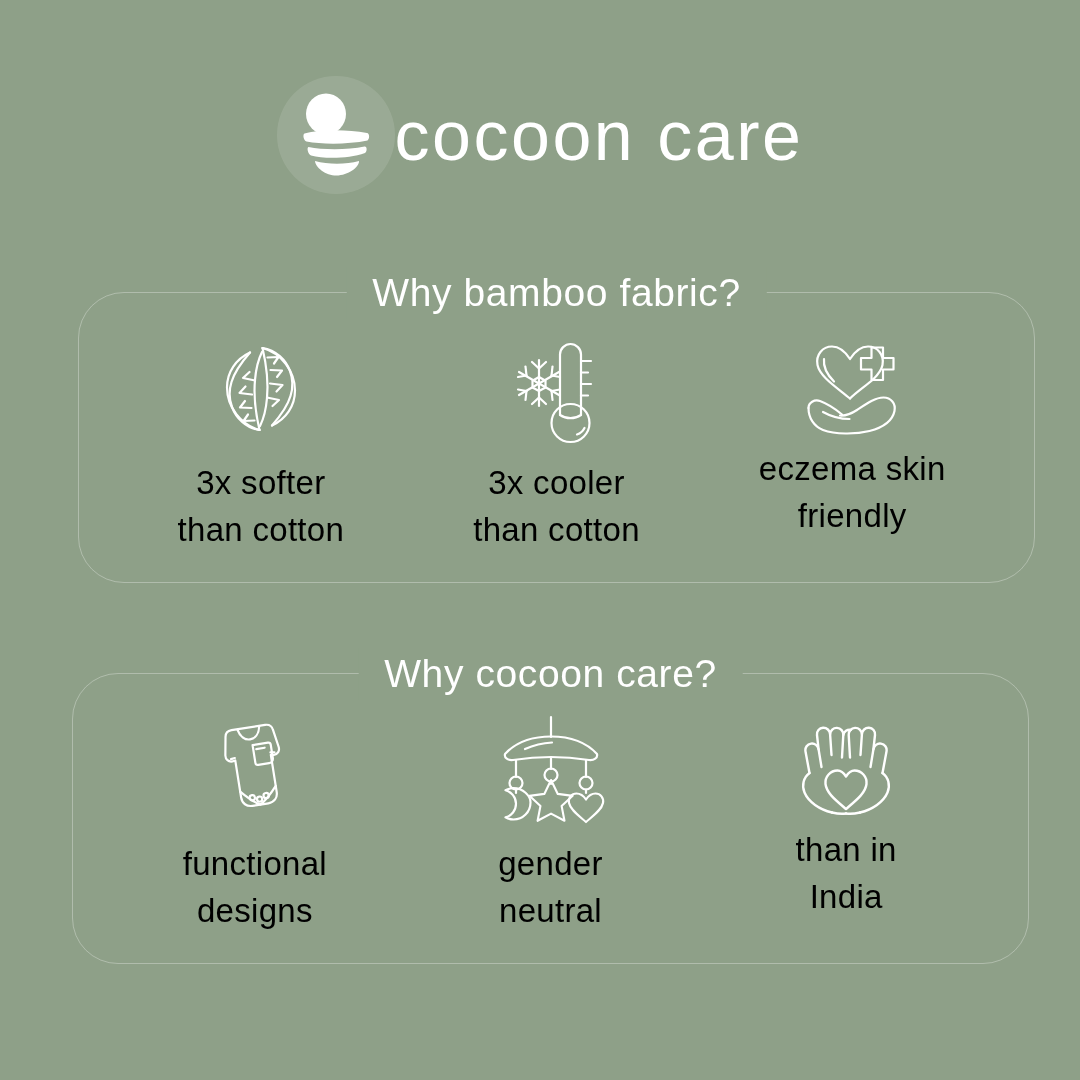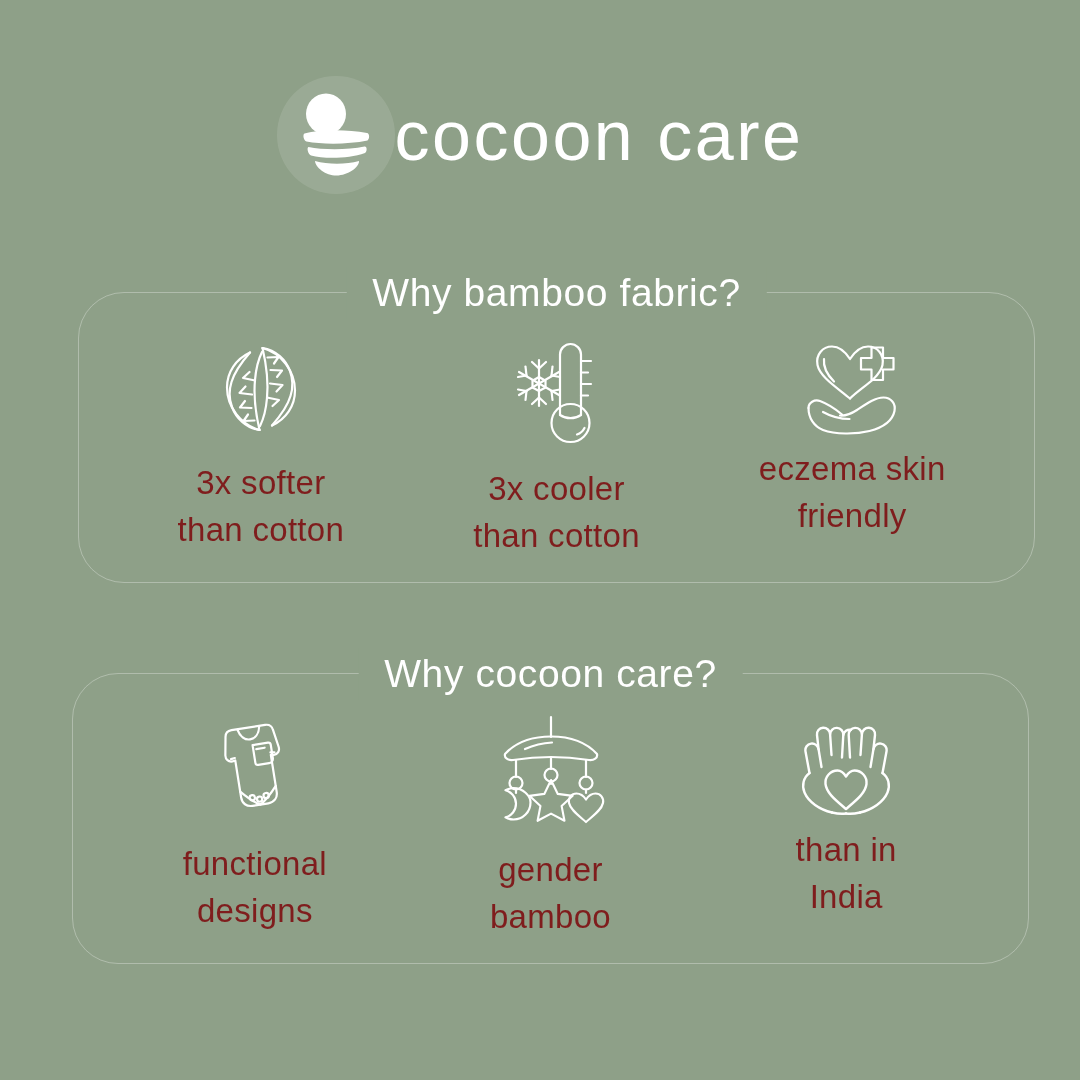--- a/index.html
+++ b/index.html
@@ -126,27 +126,27 @@
   }
 
   .feature-icon svg { display:block; }
 
   .feature-label {
     margin-top:8px;
     font-size:33px;
     font-weight:300;
     line-height:47px;
     letter-spacing:0.3px;
-    color:#7f1d1d;
+    color:#000000;
     white-space:pre-line;
   }
 
   
   .nudge-down-8  { margin-top:8px; }
-  .nudge-down-14 { margin-top:14px; }
+  .nudge-down-14 { margin-top:8px; }
   .nudge-up-6    { margin-top:-6px; }
 </style>
 </head>
 <body>
 
 <div id="canvas">
 
   <div class="brand">
 
     <div class="brand-badge">
@@ -327,21 +327,21 @@
             <path d="M94 78.5 V 82"></path>
 
             <path d="M31.5 93.5 C 31.5 103, 24 110.5, 14.5 110.5 C 11.5 110.5, 8.8 109.7, 6.5 108.3 C 12.5 106.8, 17 101.4, 17 94.8 C 17 88.3, 12.5 82.8, 6.5 81.3 C 8.8 80, 11.5 79.2, 14.5 79.2 C 24 79.2, 31.5 86.7, 31.5 93.5 Z" transform="translate(7,-2)"></path>
 
             <path d="M59 72 L 66 86.5 L 81.5 88.5 L 70 99 L 73 114.5 L 59 107 L 45 114.5 L 48 99 L 36.5 88.5 L 52 86.5 Z" transform="translate(0,-3) scale(0.96) translate(2.5,3)"></path>
 
             <path d="M94 111 C 86.5 104.5, 78.5 99, 77 92 C 76 87, 79.5 82.5, 84.5 82.5 C 88.5 82.5, 91.8 85.2, 94 88.5 C 96.2 85.2, 99.5 82.5, 103.5 82.5 C 108.5 82.5, 112 87, 111 92 C 109.5 99, 101.5 104.5, 94 111 Z"></path>
           </svg>
         </div>
         <div class="feature-label nudge-down-14">gender
-bamboo</div>
+neutral</div>
       </div>
 
       <div class="feature">
         <div class="feature-icon">
           <svg width="118" height="118" viewBox="0 0 118 118" fill="none" stroke="#ffffff" stroke-width="2.4" stroke-linecap="round" stroke-linejoin="round">
 
             <path d="M22.5 62 L 18.5 40.5 C 17.8 36.5, 20.3 33.2, 24 32.6 C 27.7 32, 31 34.6, 31.6 38.4 L 34.5 56"></path>
             <path d="M31.6 38.4 L 30 24 C 29.6 20.2, 32.3 17, 36 16.8 C 39.8 16.6, 42.9 19.4, 43.1 23.2 L 44.5 44"></path>
             <path d="M43.1 23.2 C 43.3 19.5, 46.3 16.7, 50 16.9 C 53.7 17.1, 56.5 20.2, 56.3 23.9 L 55 46.5"></path>
             <path d="M56.3 23.9 C 57 20.5, 60.3 18.2, 63.8 18.9"></path>

